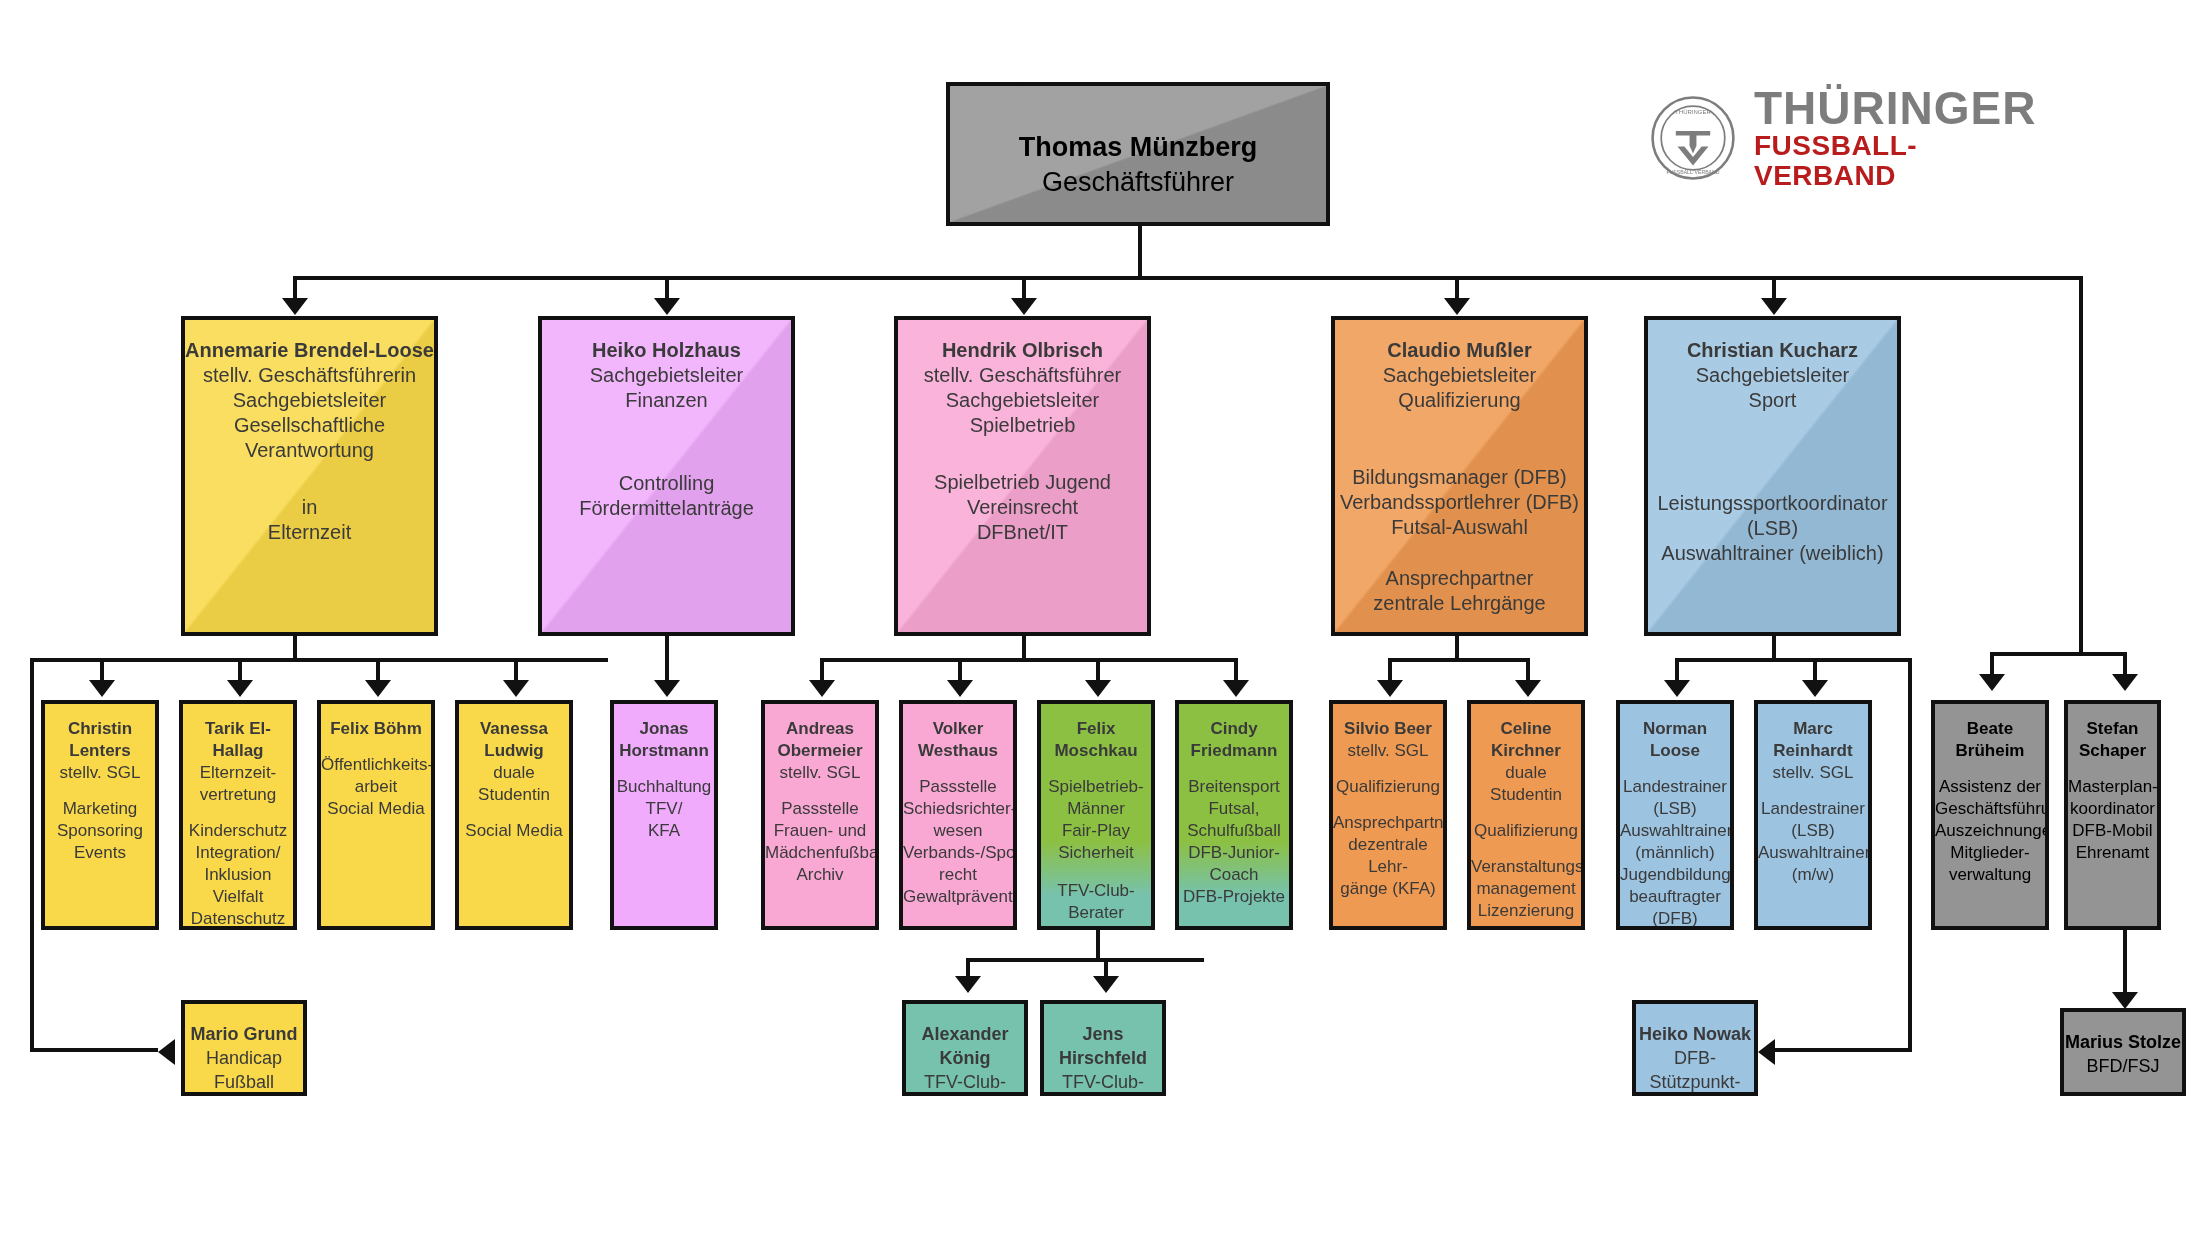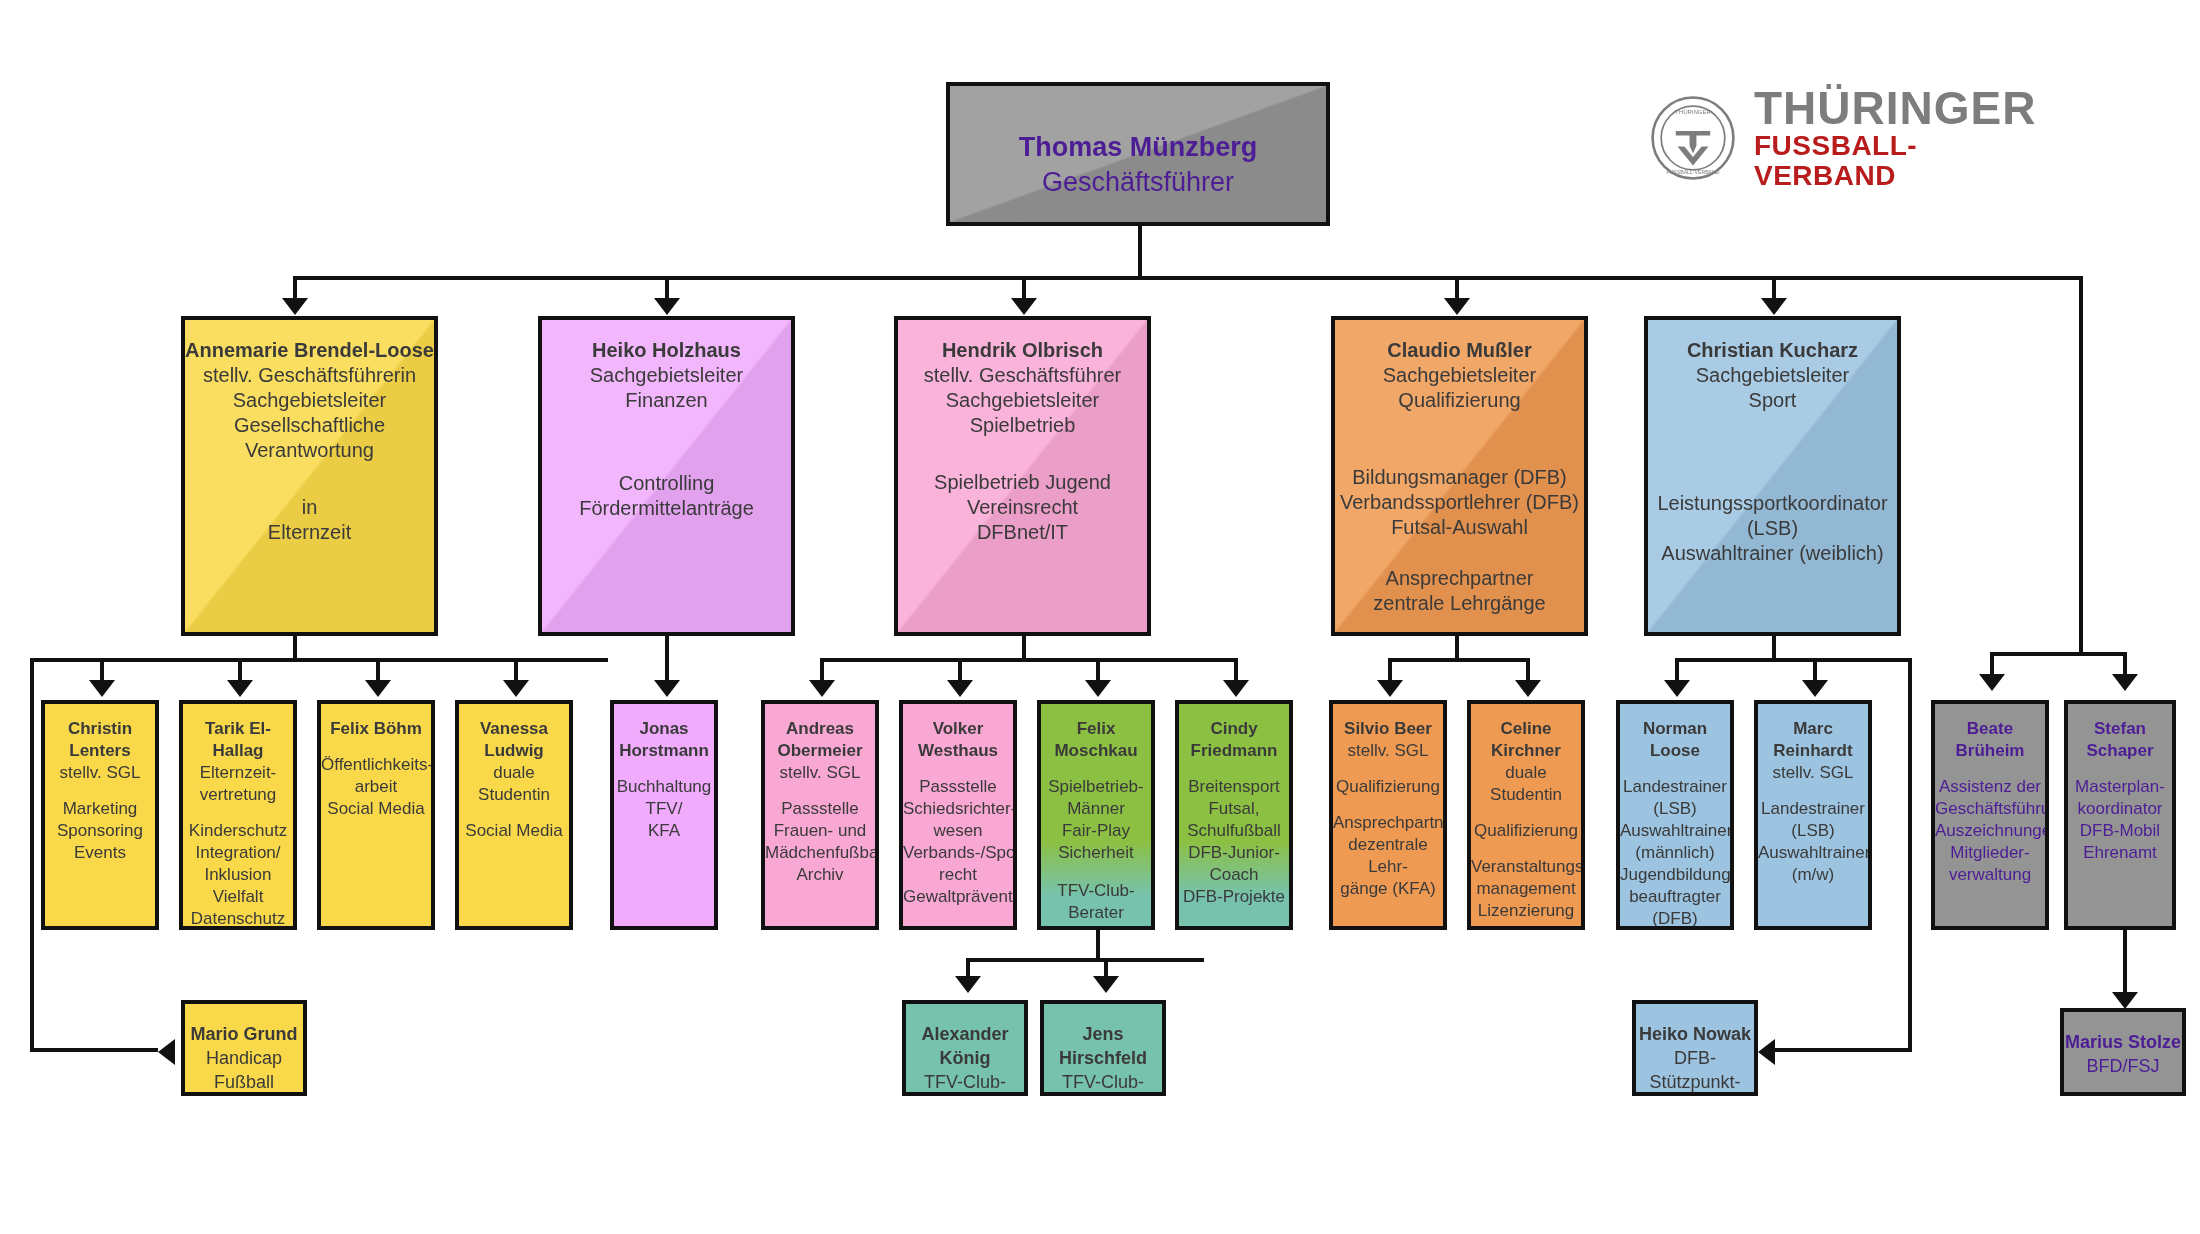--- a/index.html
+++ b/index.html
@@ -31,21 +31,21 @@
   
   .sheen{
     position:absolute;left:0;top:0;right:0;bottom:0;
     background:linear-gradient(to bottom right, rgba(255,255,255,0.13) 0%, rgba(255,255,255,0.13) 49.6%, rgba(0,0,0,0.06) 50.4%, rgba(0,0,0,0.06) 100%);
     pointer-events:none;
     z-index:1;
   }
   .inner{position:relative;z-index:2;width:100%;}
 
   
-  .c-gray   {background:#949494;color:#4c1d95;}
+  .c-gray   {background:#949494;color:#000000;}
   .c-yellow {background:#f9d949;}
   .c-red    {background:#f0abfc;}
   .c-green  {background:#f9a8d4;}
   .c-orange {background:#ef9a52;}
   .c-blue   {background:#9cc3e0;}
   .c-teal   {background:#77c2ac;}
   .c-green-teal{background:linear-gradient(to bottom,#8cc043 0%,#8cc043 62%,#77c2ac 86%,#77c2ac 100%);}
 
   
   .lvl1{ padding-top:44px; font-size:27px; line-height:35px;}
@@ -431,21 +431,21 @@
       <span class="nm">Brüheim</span>
       <div class="spacer"></div>
       <span class="ln">Assistenz der</span>
       <span class="ln">Geschäftsführung</span>
       <span class="ln">Auszeichnungen</span>
       <span class="ln">Mitglieder-</span>
       <span class="ln">verwaltung</span>
     </div>
   </div>
 
-  <div class="box c-gray lvl3" style="left:2064px;top:700px;width:112px;height:230px;">
+  <div class="box c-gray lvl3" style="left:2064px;top:700px;width:97px;height:230px;">
     <div class="inner">
       <span class="nm">Stefan</span>
       <span class="nm">Schaper</span>
       <div class="spacer"></div>
       <span class="ln">Masterplan-</span>
       <span class="ln">koordinator</span>
       <span class="ln">DFB-Mobil</span>
       <span class="ln">Ehrenamt</span>
     </div>
   </div>

